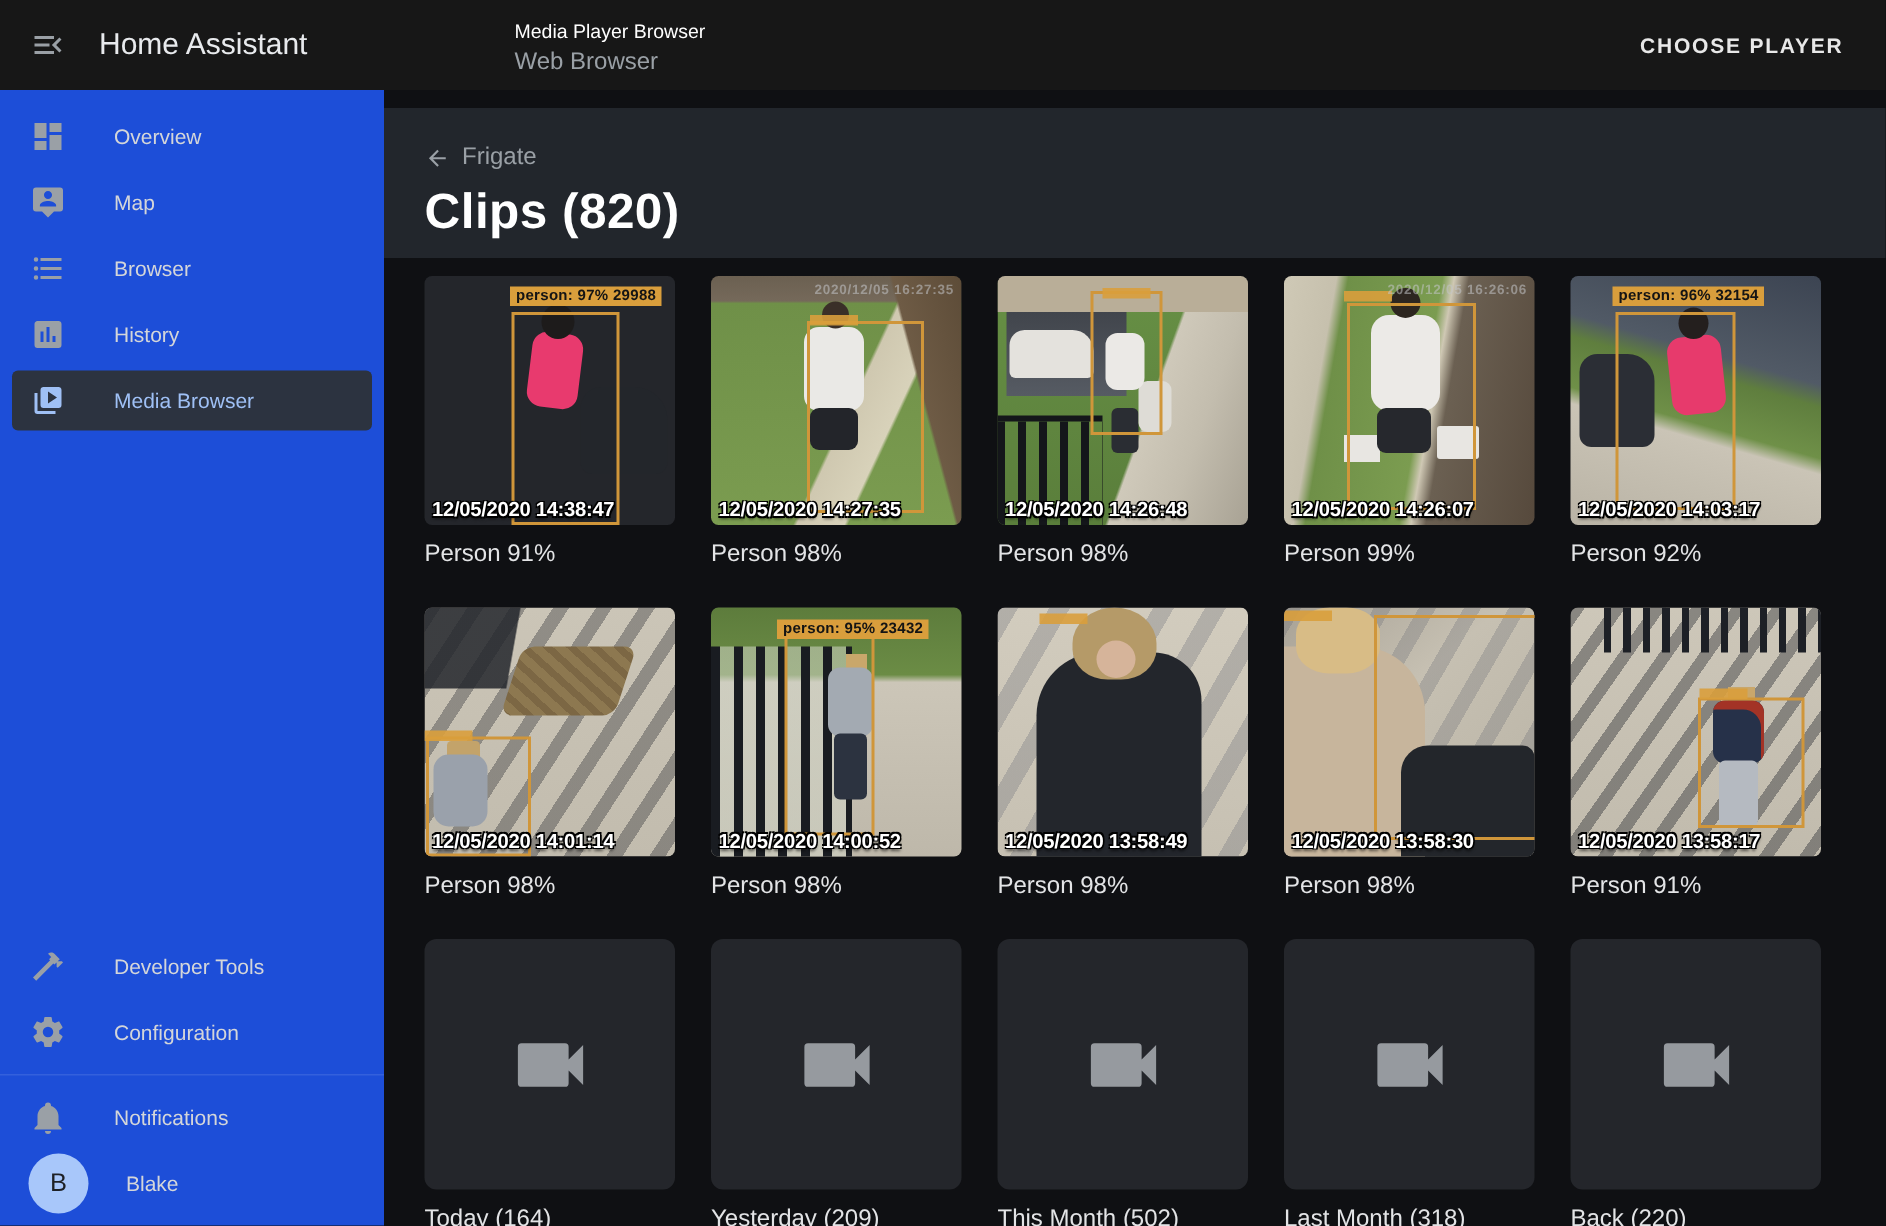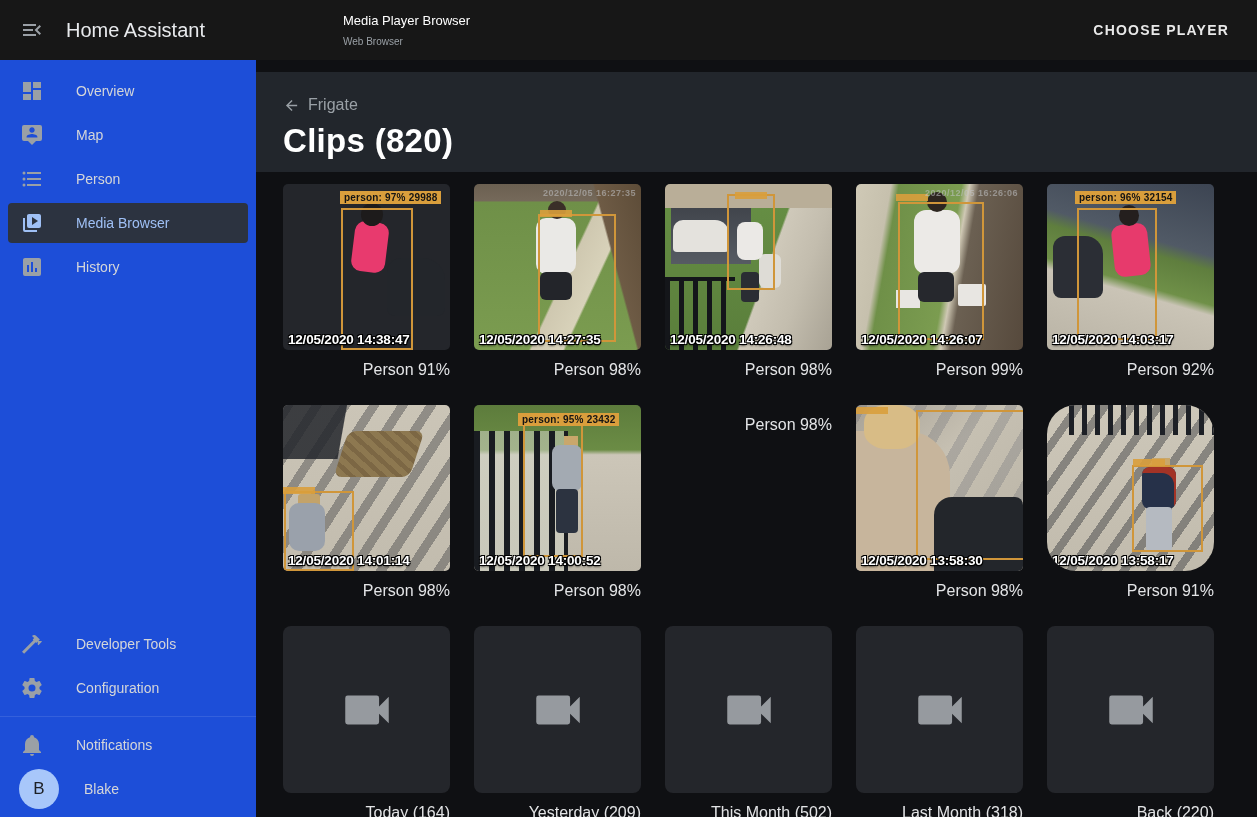--- a/index.html
+++ b/index.html
@@ -10,21 +10,21 @@
   .topbar { position:absolute; left:0; top:0; width:1257px; height:60px;
     background:#171717; display:flex; align-items:center; z-index:5; }
   .topbar-left { width:256px; display:flex; align-items:center; flex:none; }
   .menu-btn { width:48px; height:48px; margin-left:8px; display:flex; align-items:center;
     justify-content:center; cursor:pointer; background:none; border:none; }
   .menu-btn svg { fill:#9aa0a6; }
   .ha-title { color:#e8eaed; font-size:20px; margin-left:10px; white-space:nowrap; }
   .topbar-main { flex:1; display:flex; align-items:center; justify-content:space-between; }
   .media-titles { margin-left:87px; }
   .media-title { color:#ffffff; font-size:13px; line-height:24px; }
-  .media-subtitle { color:#9aa0a6; font-size:10px; line-height:18px; }
+  .media-subtitle { color:#9aa0a6; font-size:16px; line-height:18px; }
   .choose-player { background:none; border:none; color:#e8e8e8; font-size:14px; font-weight:600;
     letter-spacing:1.2px; margin-right:20px; cursor:pointer; padding:8px;
     font-family:"Liberation Sans", sans-serif; }
 
   
   .sidebar { position:absolute; left:0; top:60px; width:256px; height:757px;
     background:#1d4ed8; display:flex; flex-direction:column; z-index:4; }
   .nav-list { padding-top:7px; }
   .nav-item { height:40px; margin:4px 8px; border-radius:4px; display:flex; align-items:center;
     cursor:pointer; color:#d4d6d9; }
@@ -49,21 +49,21 @@
     font-size:16px; cursor:pointer; width:max-content; }
   .breadcrumb svg { fill:#9aa0a6; width:17px; height:17px; }
   .page-title { color:#ffffff; font-size:33px; font-weight:700; margin-top:8px; letter-spacing:0.3px; }
 
   .grid { position:absolute; left:0; top:100px; width:1001px; height:657px; overflow:hidden;
     background:#0f1013; padding:12px 0 0 27px; }
   .grid-row { display:flex; }
   .card { width:167px; margin:0 24px 23px 0; cursor:pointer; }
   .thumb { position:relative; width:167px; height:166px; border-radius:5px; overflow:hidden;
     background:#24262b; }
-  .card-label { margin-top:8px; color:#e3e4e6; font-size:16px; line-height:24px;text-align:right; }
+  .card-label { margin-top:8px; color:#e3e4e6; font-size:16px; line-height:24px; }
 
   .bbox { position:absolute; border:2px solid #d0963a; }
   .chip { position:absolute; background:#d99e3c; color:#141414; font-size:10px; font-weight:700;
     padding:1px 4px; white-space:nowrap; letter-spacing:0.2px; }
   .minichip { position:absolute; width:32px; height:7px; background:#d99e3c; opacity:0.9; }
   .faint { position:absolute; top:4px; right:5px; font-size:9px; font-weight:700;
     color:rgba(195,197,200,0.55); letter-spacing:0.5px; }
   .ts { position:absolute; left:5px; bottom:3px; color:#ffffff; font-size:13.5px; font-weight:800;
     letter-spacing:-0.2px; white-space:nowrap;
     text-shadow:-1px -1px 0 #000, 1px -1px 0 #000, -1px 1px 0 #000, 1px 1px 0 #000, 0 2px 2px rgba(0,0,0,.6); }
@@ -131,21 +131,21 @@
 
   .c8 .thumb { background:
     repeating-linear-gradient(120deg, rgba(108,110,118,0.3) 0 10px, transparent 10px 26px),
     linear-gradient(140deg,#a8a296 0%,#c6c0b2 40%,#b9b3a5 100%); }
   .c8 .b1 { left:0; top:26px; width:94px; height:141px; background:#c7b59c; border-radius:0 44px 0 0; }
   .c8 .b2 { left:8px; top:0; width:56px; height:44px; background:#d8bc86; border-radius:40%; }
   .c8 .b3 { left:78px; top:92px; width:89px; height:75px; background:#23262b; border-radius:18px 8px 0 0; }
 
   .c9 .thumb { background:
     repeating-linear-gradient(125deg, rgba(35,38,45,0.4) 0 8px, transparent 8px 22px),
-    linear-gradient(#cdc7b9,#c1bbad); border-radius: 29px; }
+    linear-gradient(#cdc7b9,#c1bbad); }
   .c9 .b1 { left:22px; top:0; width:145px; height:30px;
     background:repeating-linear-gradient(90deg,#1d2026 0 5px, transparent 5px 13px); }
   .c9 .b2 { left:95px; top:62px; width:34px; height:42px; background:#263149; border-radius:8px;
     box-shadow:2px -17px 0 -8px #c9a76b, inset -6px 10px 0 -4px #a33326; }
   .c9 .b3 { left:99px; top:102px; width:26px; height:44px; background:#b5bac1; border-radius:4px; }
 
   
   .c0 .bbox { left:58px; top:24px; width:72px; height:142px; }
   .c1 .bbox { left:64px; top:30px; width:78px; height:128px; }
   .c2 .bbox { left:62px; top:10px; width:48px; height:96px; }
@@ -210,37 +210,37 @@
           </svg>
       </span>
       <span class="lbl">Map</span>
     </div>
     <div class="nav-item">
       <span class="ico">
         <svg viewBox="0 0 24 24">
             <path d="M7,5H21V7H7V5M7,13V11H21V13H7M4,4.5A1.5,1.5 0 0,1 5.5,6A1.5,1.5 0 0,1 4,7.5A1.5,1.5 0 0,1 2.5,6A1.5,1.5 0 0,1 4,4.5M4,10.5A1.5,1.5 0 0,1 5.5,12A1.5,1.5 0 0,1 4,13.5A1.5,1.5 0 0,1 2.5,12A1.5,1.5 0 0,1 4,10.5M7,19V17H21V19H7M4,16.5A1.5,1.5 0 0,1 5.5,18A1.5,1.5 0 0,1 4,19.5A1.5,1.5 0 0,1 2.5,18A1.5,1.5 0 0,1 4,16.5Z"></path>
           </svg>
       </span>
-      <span class="lbl">Person</span>
+      <span class="lbl">Browser</span>
+    </div>
+    <div class="nav-item">
+      <span class="ico">
+        <svg viewBox="0 0 24 24">
+            <path d="M17,17H15V13H17M13,17H11V7H13M9,17H7V10H9M19,3H5C3.89,3 3,3.9 3,5V19A2,2 0 0,0 5,21H19A2,2 0 0,0 21,19V5C21,3.89 20.1,3 19,3Z"></path>
+          </svg>
+      </span>
+      <span class="lbl">History</span>
     </div>
     <div class="nav-item selected">
       <span class="ico">
         <svg viewBox="0 0 24 24">
             <path d="M19,3H9C7.89,3 7,3.89 7,5V15A2,2 0 0,0 9,17H19A2,2 0 0,0 21,15V5C21,3.89 20.1,3 19,3M12,14V6L18,10M3,7V19A2,2 0 0,0 5,21H17V19H5V7H3Z"></path>
           </svg>
       </span>
       <span class="lbl">Media Browser</span>
-    </div>
-    <div class="nav-item">
-      <span class="ico">
-        <svg viewBox="0 0 24 24">
-            <path d="M17,17H15V13H17M13,17H11V7H13M9,17H7V10H9M19,3H5C3.89,3 3,3.9 3,5V19A2,2 0 0,0 5,21H19A2,2 0 0,0 21,19V5C21,3.89 20.1,3 19,3Z"></path>
-          </svg>
-      </span>
-      <span class="lbl">History</span>
     </div>
   </div>
 
   <div class="sidebar-spacer"></div>
 
   <div class="sidebar-bottom">
     <div class="nav-item">
       <span class="ico">
         <svg viewBox="0 0 24 24">
             <path d="M2,19.63L13.43,8.2L12.72,7.5L14.14,6.07L12,3.89C13.2,2.7 15.09,2.7 16.27,3.89L19.87,7.5L18.45,8.91H21.29L22,9.62L18.45,13.21L17.74,12.5V9.62L16.27,11.04L15.56,10.33L4.13,21.76L2,19.63Z"></path>
@@ -362,20 +362,27 @@
           <i class="b b1"></i>
           <i class="b b2"></i>
           <i class="b b3"></i>
           <div class="bbox"></div>
           <div class="chip">person: 95% 23432</div>
           <div class="ts">12/05/2020 14:00:52</div>
         </div>
         <div class="card-label">Person 98%</div>
       </div>
       <div class="card c7">
+        <div class="thumb">
+          <i class="b b1"></i>
+          <i class="b b2"></i>
+          <i class="b b3"></i>
+          <div class="minichip"></div>
+          <div class="ts">12/05/2020 13:58:49</div>
+        </div>
         <div class="card-label">Person 98%</div>
       </div>
       <div class="card c8">
         <div class="thumb">
           <i class="b b1"></i>
           <i class="b b2"></i>
           <i class="b b3"></i>
           <div class="bbox"></div>
           <div class="minichip"></div>
           <div class="ts">12/05/2020 13:58:30</div>

